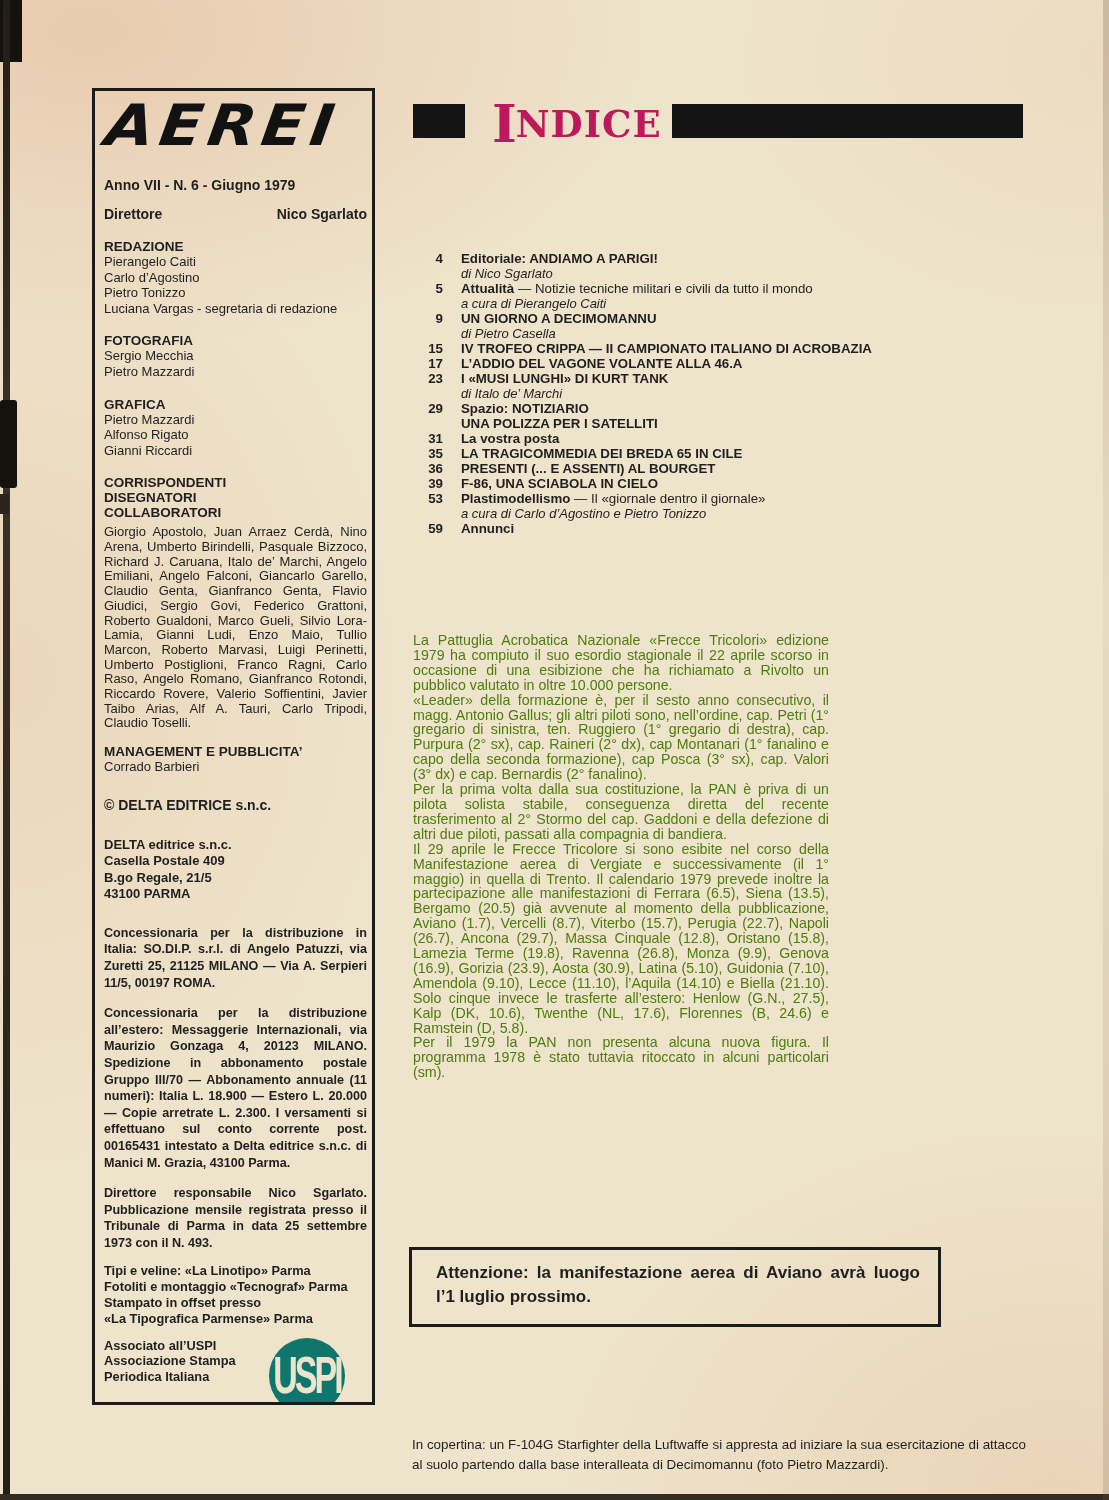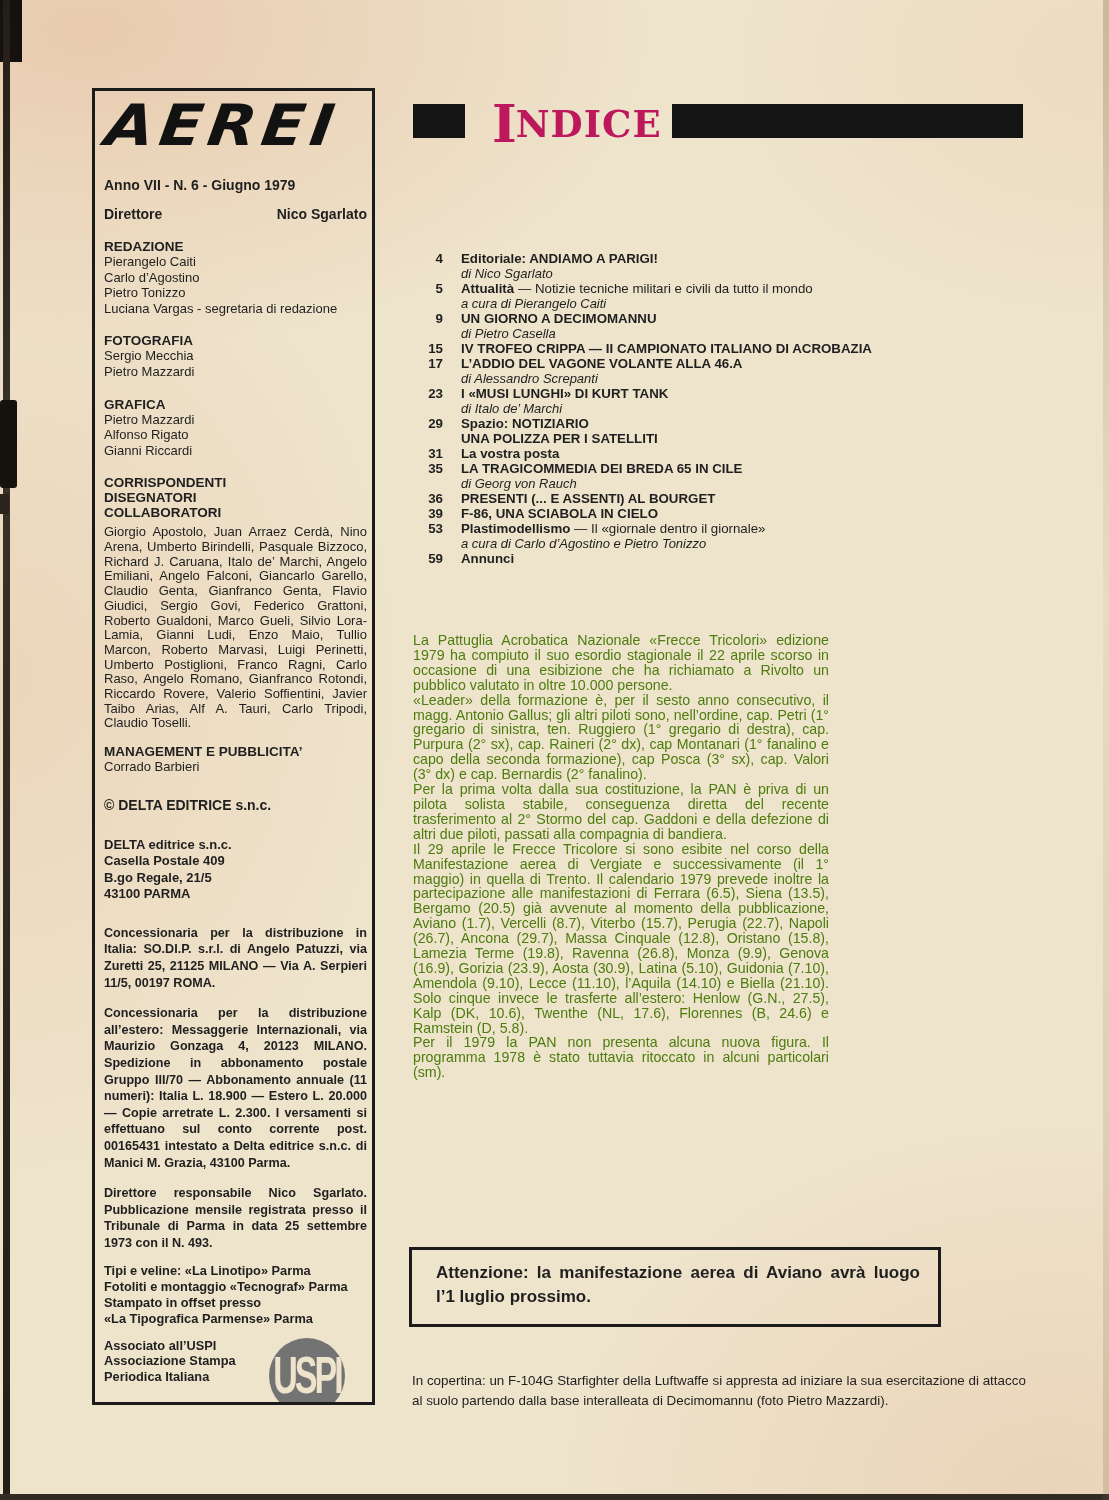--- a/index.html
+++ b/index.html
@@ -34,21 +34,21 @@
   .dir-row{margin-top:13px;font-size:14px;font-weight:bold;display:flex;justify-content:space-between;}
   .m-head{margin-top:17px;font-size:13.5px;font-weight:bold;line-height:15px;}
   .m-line{font-size:13px;line-height:15.6px;}
   .names-para{margin-top:5px;font-size:13px;line-height:14.7px;text-align:justify;}
   .copyright{margin-top:22px;font-size:14px;font-weight:bold;}
   .bold-block{margin-top:24px;font-size:13px;font-weight:bold;line-height:16.5px;}
   .bold-para{margin-top:14px;font-size:12.6px;font-weight:bold;line-height:16.6px;text-align:justify;}
   .print-block{margin-top:12px;font-size:12.8px;font-weight:bold;line-height:15.8px;}
   .uspi-row{margin-top:11px;display:flex;justify-content:space-between;align-items:flex-start;}
   .uspi-text{font-size:12.8px;font-weight:bold;line-height:15.8px;}
-  .uspi-circle{width:76px;height:76px;border-radius:50%;background:#737373;margin-right:22px;
+  .uspi-circle{width:76px;height:76px;border-radius:50%;background:#0f766e;margin-right:22px;
     display:flex;align-items:center;justify-content:center;overflow:hidden;flex:none;}
   .uspi-letters{color:#eee3cb;font-weight:bold;font-size:34px;letter-spacing:-3px;
     transform:scaleY(1.55);font-family:"Liberation Sans",sans-serif;}
 
   
   .indice{position:absolute;left:413px;top:100px;display:flex;align-items:center;height:42px;}
   .bar{background:#141414;height:34px;}
   .bar-left{width:52px;}
   .bar-right{width:351px;}
   .indice-word{font-family:"DejaVu Serif",serif;font-weight:bold;font-size:37px;line-height:34px;
@@ -68,21 +68,21 @@
   .article{position:absolute;left:413px;top:633px;width:416px;
     font-family:Liberation Sans, sans-serif;font-size:14.2px;line-height:14.9px;text-align:justify;color:#4d7c0f;}
   .article p{margin:0;}
 
   
   .notice{position:absolute;left:409px;top:1247px;width:532px;box-sizing:border-box;
     border:3px solid #1b1b1b;padding:11px 18px 15px 24px;font-weight:bold;font-size:17px;line-height:24px;}
   .notice-line1{text-align:justify;text-align-last:justify;}
 
   
-  .caption{position:absolute;left:412px;top:1371px;width:615px;font-size:13.4px;line-height:19.5px;}
+  .caption{position:absolute;left:412px;top:1435px;width:615px;font-size:13.4px;line-height:19.5px;}
 </style>
 </head>
 <body>
 
 <div class="corner-tl"></div>
 <div class="spine-line"></div>
 <div class="spine-blob"></div>
 <div class="spine-blob-small"></div>
 <div class="bottom-edge"></div>
 <div class="right-edge"></div>
@@ -181,21 +181,20 @@
 
   <div class="toc-row">
     <span class="toc-num">15</span>
     <span class="toc-t">IV TROFEO CRIPPA — II CAMPIONATO ITALIANO DI ACROBAZIA</span>
   </div>
 
   <div class="toc-row">
     <span class="toc-num">17</span>
     <span class="toc-t">L’ADDIO DEL VAGONE VOLANTE ALLA 46.A</span>
   </div>
-  <div class="toc-sub">di Alessandro Screpanti</div>
 
   <div class="toc-row">
     <span class="toc-num">23</span>
     <span class="toc-t">I «MUSI LUNGHI» DI KURT TANK</span>
   </div>
   <div class="toc-sub">di Italo de’ Marchi</div>
 
   <div class="toc-row">
     <span class="toc-num">29</span>
     <span class="toc-t">Spazio: NOTIZIARIO</span>
@@ -204,21 +203,20 @@
 
   <div class="toc-row">
     <span class="toc-num">31</span>
     <span class="toc-t">La vostra posta</span>
   </div>
 
   <div class="toc-row">
     <span class="toc-num">35</span>
     <span class="toc-t">LA TRAGICOMMEDIA DEI BREDA 65 IN CILE</span>
   </div>
-  <div class="toc-sub">di Georg von Rauch</div>
 
   <div class="toc-row">
     <span class="toc-num">36</span>
     <span class="toc-t">PRESENTI (... E ASSENTI) AL BOURGET</span>
   </div>
 
   <div class="toc-row">
     <span class="toc-num">39</span>
     <span class="toc-t">F-86, UNA SCIABOLA IN CIELO</span>
   </div>

